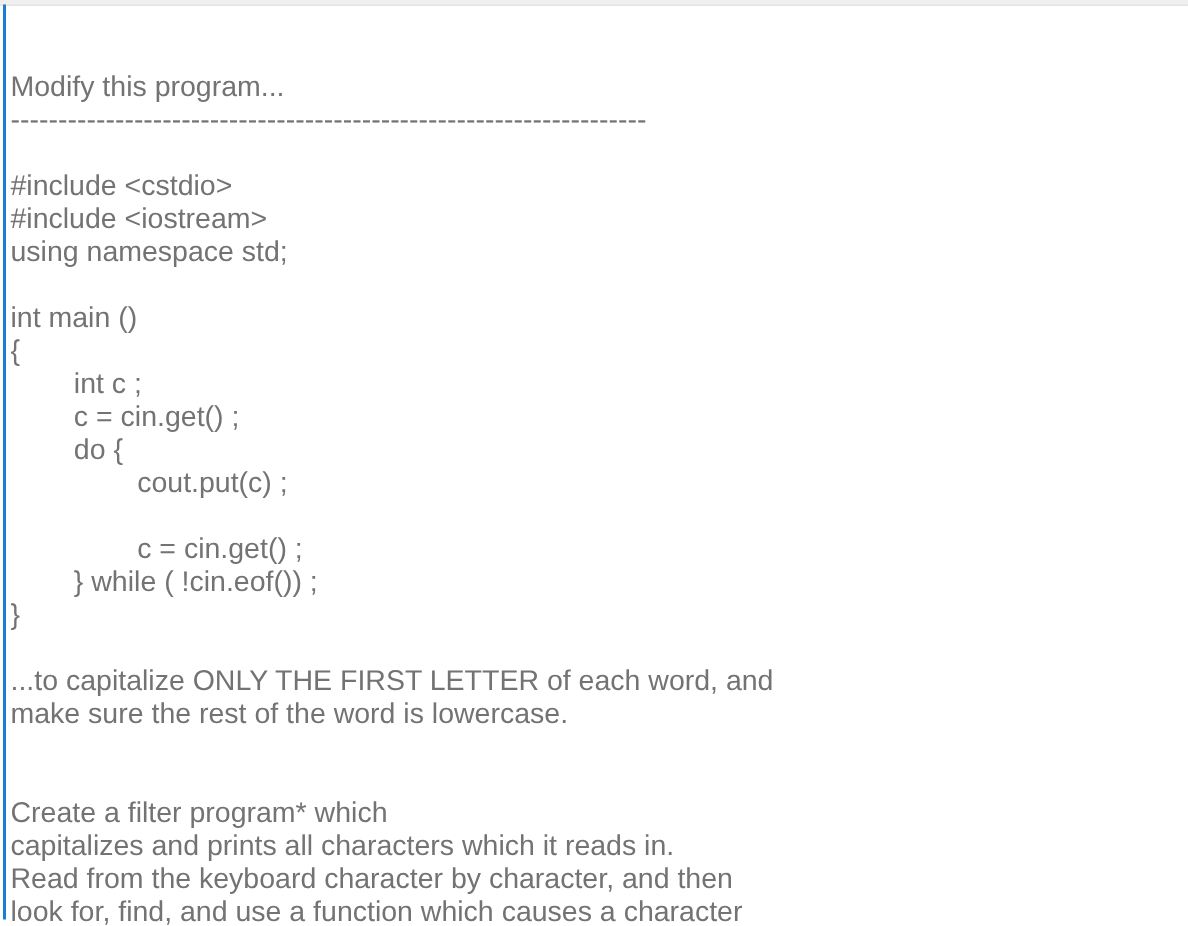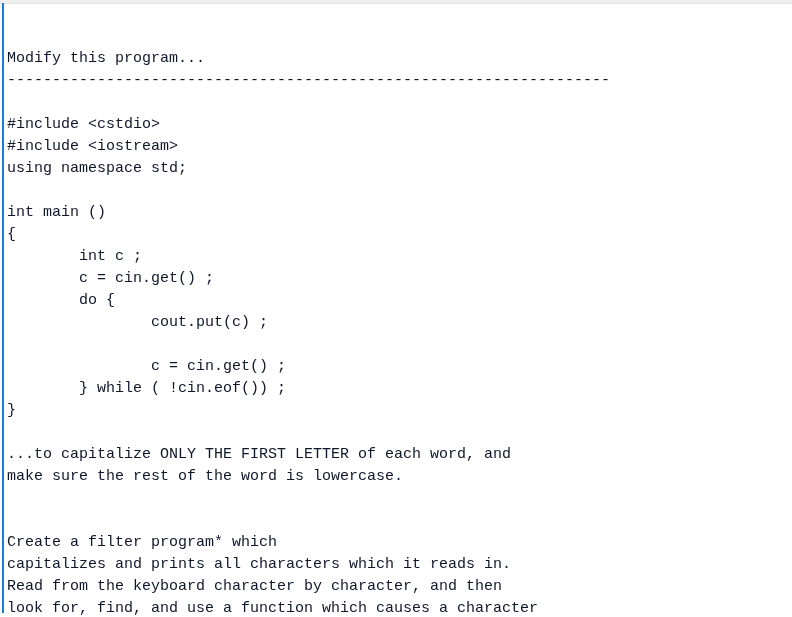--- a/index.html
+++ b/index.html
@@ -48,24 +48,24 @@
     left: 7px;
     top: 4px;
     width: 780px;
     height: 610px;
     background: transparent;
     border: 0;
     outline: none;
   }
 
   .doc {
-    font-family: Liberation Mono, monospace;
-    font-size: 15px;
+    font-family: Liberation Sans, sans-serif;
+    font-size: 19px;
     line-height: 22px;
-    color: #0f172a;
+    color: #737373;
     white-space: pre;
     letter-spacing: 0px;
     -webkit-font-smoothing: none;
   }
 
   .line {
     height: 22px;
     white-space: pre;
   }
   .line.blank {

